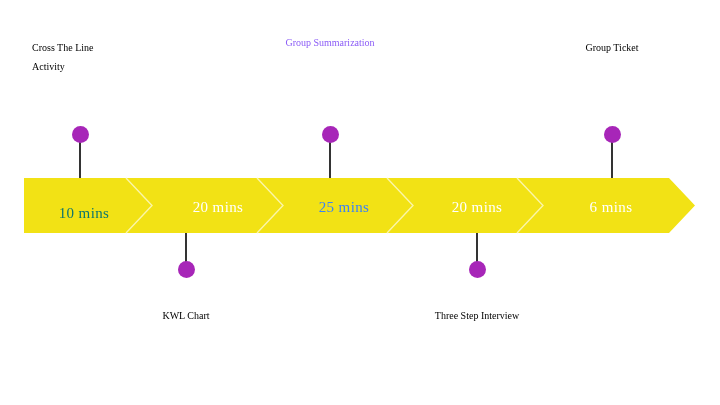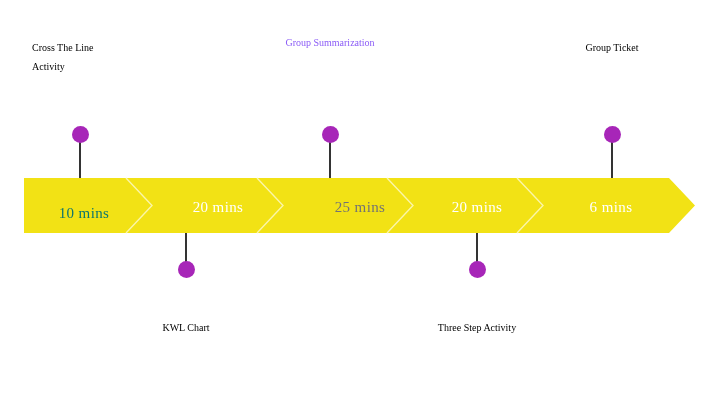--- a/index.html
+++ b/index.html
@@ -55,21 +55,21 @@
   
   .act-label {
     position: absolute;
     color: #000000;
     font-size: 10px;
     line-height: 19px;
     white-space: pre-line;
     font-family: "Liberation Serif", "DejaVu Serif", serif;
   }
   .act-label.above { transform: translateX(-50%); }
-  .act-label.below { transform: translateX(-50%); margin-top: 12px; }
+  .act-label.below { transform: translateX(-50%); }
 </style>
 </head>
 <body>
 
 <div id="stage">
 
   <div id="band-wrap">
     <svg width="720" height="405" viewBox="0 0 720 405" xmlns="http://www.w3.org/2000/svg">
       <g id="band-layer">
           <polygon points="24,178 669,178 695,205.5 669,233 24,233" fill="#F2E215"></polygon>
@@ -86,21 +86,21 @@
           <line x1="612" x2="612" y1="134" y2="178" stroke="#000000" stroke-width="1.6"></line>
           <line x1="186" x2="186" y1="233" y2="269" stroke="#000000" stroke-width="1.6"></line>
           <line x1="477" x2="477" y1="233" y2="269" stroke="#000000" stroke-width="1.6"></line>
         </g>
     </svg>
   </div>
 
   <div id="seg-layer">
       <div class="seg-label" style="left: 84px; top: 206.5px; color: #0f766e; margin-top: 6px;">10 mins</div>
       <div class="seg-label" style="left: 218px; top: 206.5px; color: rgb(255, 255, 255);">20 mins</div>
-      <div class="seg-label" style="left: 360px; top: 206.5px; color: #737373; text-align: right;">25 mins</div>
+      <div class="seg-label" style="left: 344px; top: 206.5px; color: #3b82f6; text-align: right;">25 mins</div>
       <div class="seg-label" style="left: 477px; top: 206.5px; color: rgb(255, 255, 255);">20 mins</div>
       <div class="seg-label" style="left: 611px; top: 206.5px; color: rgb(255, 255, 255);">6 mins</div>
     </div>
 
   <div id="marker-layer">
       <div class="marker" style="left: 80px; top: 0px;">
         <div class="dot" style="top: 125.5px; background: rgb(167, 38, 184);"></div>
       </div>
       <div class="marker" style="left: 330px; top: 0px;">
         <div class="dot" style="top: 125.5px; background: rgb(167, 38, 184);"></div>
@@ -115,16 +115,16 @@
         <div class="dot" style="top: 260.5px; background: rgb(167, 38, 184);"></div>
       </div>
     </div>
 
   <div id="label-layer">
       <div class="act-label above" style="left: 80px; top: 38px; color: rgb(0, 0, 0); text-align: left; transform: translateX(-48px);">Cross The Line
 Activity</div>
       <div class="act-label above" style="left: 330px; top: 33px; color: #8b5cf6;">Group Summarization</div>
       <div class="act-label above" style="left: 612px; top: 38px; color: rgb(0, 0, 0);">Group Ticket</div>
       <div class="act-label below" style="left: 186px; top: 306px; color: rgb(0, 0, 0);">KWL Chart</div>
-      <div class="act-label below" style="left: 477px; top: 306px; color: rgb(0, 0, 0);">Three Step Activity</div>
+      <div class="act-label below" style="left: 477px; top: 306px; color: rgb(0, 0, 0);">Three Step Interview</div>
     </div>
 
 </div>
 
 </body></html>

